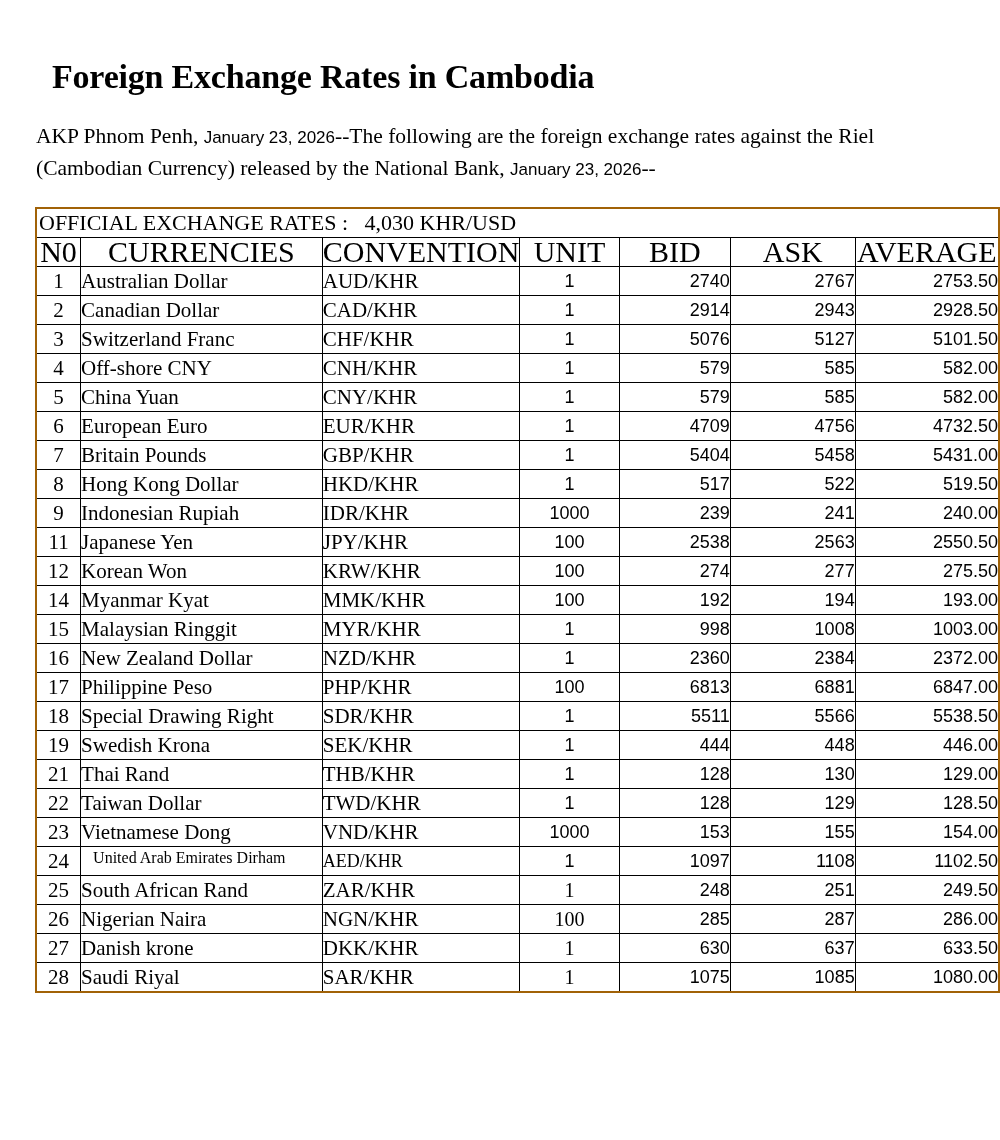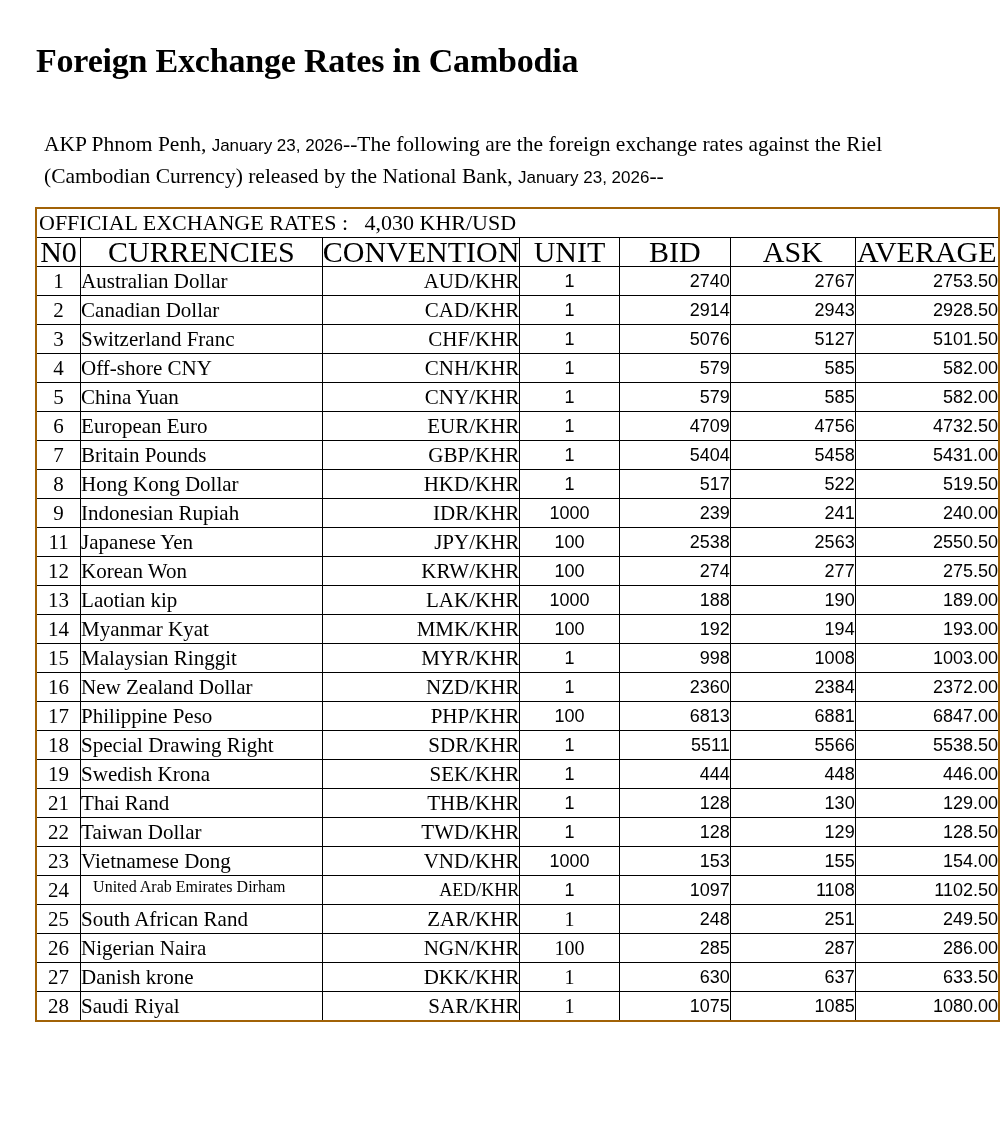--- a/index.html
+++ b/index.html
@@ -1,41 +1,41 @@
 <!DOCTYPE html>
 <html><head>
   <meta charset="utf-8">
   <style>
     html, body { margin: 0; padding: 0; background: #ffffff; }
     body { width: 1000px; height: 1140px; position: relative; overflow: hidden; color: #000; }
     .title {
-      position: absolute; left: 36px; top: 40px; margin: 0;
+      position: absolute; left: 36px; top: 40px; margin: 16px;
       font-family: "Liberation Serif", serif; font-weight: bold; font-size: 34px; line-height: 42px;
       letter-spacing: -0.2px;
     }
     .intro {
-      position: absolute; left: 36px; top: 121px; width: 940px; margin: 8px;
+      position: absolute; left: 36px; top: 121px; width: 940px; margin: 0;
       font-family: "Liberation Serif", serif; font-size: 21.5px; line-height: 30px;
     }
     .intro .date { font-family: "Liberation Sans", sans-serif; font-size: 17px; }
     table.rates {
       position: absolute; left: 35px; top: 207px;
       border-collapse: collapse; table-layout: fixed;
       border: 2px solid #a16207;
     }
     table.rates td, table.rates th {
       border: 1.5px solid #000; padding: 0; height: 28px; line-height: 28px;
       overflow: hidden; white-space: nowrap; font-weight: normal;
     }
     .banner td { font-family: "Liberation Serif", serif; font-size: 22px; text-align: left; padding-left: 2px !important; }
     .hdr th { font-family: "Liberation Serif", serif; font-size: 30px; text-align: center; margin-left: 8px; }
     td.no { font-family: "Liberation Serif", serif; font-size: 21px; text-align: center; }
     td.cur { font-family: "Liberation Serif", serif; font-size: 21px; text-align: left; padding-left: 2px; }
     td.cur.small { font-size: 16px; line-height: 22px; vertical-align: top; padding-left: 12px; }
-    td.conv { font-family: "Liberation Serif", serif; font-size: 21px; text-align: right; }
+    td.conv { font-family: "Liberation Serif", serif; font-size: 21px; text-align: left; }
     td.conv.sans { font-family: Liberation Serif, serif; font-size: 18px; }
     td.unit { font-family: "Liberation Sans", sans-serif; font-size: 18px; text-align: center; }
     td.unit.serif { font-family: "Liberation Serif", serif; font-size: 20px; }
     td.num { font-family: "Liberation Sans", sans-serif; font-size: 18px; text-align: right; padding-right: 1px; }
   </style>
 </head>
 <body>
 
 <h1 class="title">Foreign Exchange Rates in Cambodia</h1>
 
@@ -159,29 +159,20 @@
       <tr>
         <td class="no">12</td>
         <td class="cur">Korean Won</td>
         <td class="conv">KRW/KHR</td>
         <td class="unit">100</td>
         <td class="num">274</td>
         <td class="num">277</td>
         <td class="num">275.50</td>
       </tr>
       <tr>
-        <td class="no">13</td>
-        <td class="cur">Laotian kip</td>
-        <td class="conv">LAK/KHR</td>
-        <td class="unit">1000</td>
-        <td class="num">188</td>
-        <td class="num">190</td>
-        <td class="num">189.00</td>
-      </tr>
-      <tr>
         <td class="no">14</td>
         <td class="cur">Myanmar Kyat</td>
         <td class="conv">MMK/KHR</td>
         <td class="unit">100</td>
         <td class="num">192</td>
         <td class="num">194</td>
         <td class="num">193.00</td>
       </tr>
       <tr>
         <td class="no">15</td>

